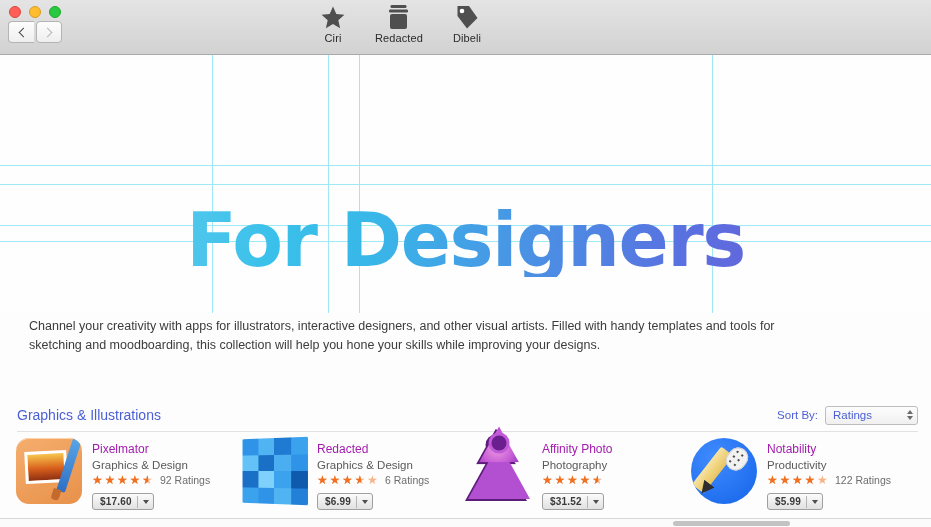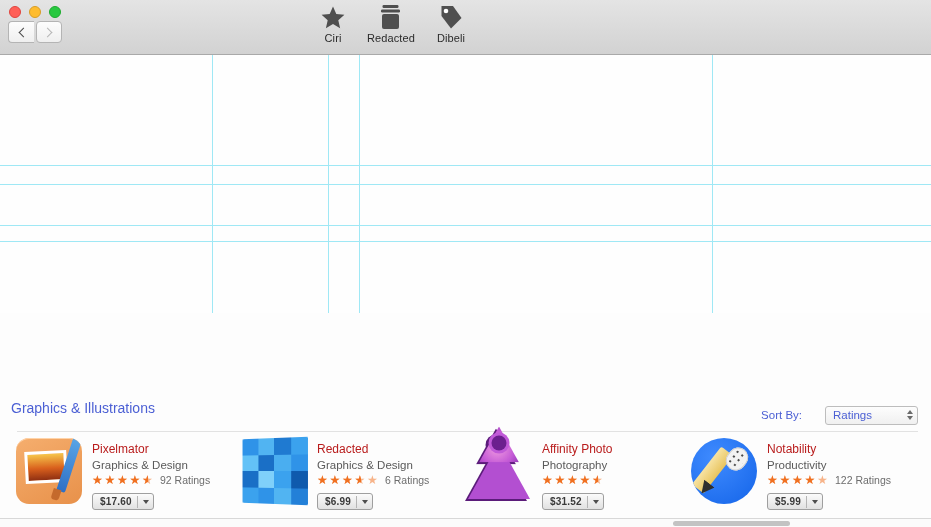--- a/index.html
+++ b/index.html
@@ -40,21 +40,21 @@
   }
   .navbtn.back { border-radius: 4px 0 0 4px; border-right: none; }
   .navbtn.fwd  { border-radius: 0 4px 4px 0; margin-left: 2px; border-radius:4px; }
   .chev { width: 7px; height: 7px; border-left: 1.6px solid #4a4a4a;
           border-bottom: 1.6px solid #4a4a4a; }
   .chev.l { transform: rotate(45deg); margin-left: 3px; }
   .chev.r { transform: rotate(-135deg); margin-right: 3px; border-color: #b6b6b6; }
 
   .tbitems {
     position: absolute; left: 312px; top: 3px;
-    display: flex; align-items: flex-start; gap: 4px;
+    display: flex; align-items: flex-start; gap: 12px;
   }
   .tbitem {
     display: flex; flex-direction: column; align-items: center;
     padding: 0 9px; cursor: default;
   }
   .tbicon {
     height: 26px; display: flex; align-items: flex-end;
     justify-content: center; margin-bottom: 3px;
   }
   .tblabel { font-size: 11px; color: #2b2b2b; white-space: nowrap; letter-spacing: .1px; }
@@ -94,25 +94,25 @@
     line-height: 1;
   }
   .blurb {
     position: absolute; left: 29px; top: 262px; width: 800px;
     font-size: 12.5px; line-height: 19px; color: #3c3c3c;
   }
 
   
   .sectionbar {
     position: absolute; left: 0; right: 0; top: 345px;
-    height: 30px; display: flex; 
-    padding: 0 13px 0 11px;
+    height: 30px; display: flex; align-items: center;
+    padding: 0 13px 0 17px;
   }
   .sectitle { font-size: 14px; color: #4b5fd4; }
-  .sortwrap { margin-left: auto; display: flex; align-items: center; gap: 23px; }
+  .sortwrap { margin-left: auto; display: flex; align-items: center; gap: 7px; }
   .sortlabel { font-size: 11.5px; color: #4b5fd4; }
   .select {
     width: 93px; height: 19px; border-radius: 3px;
     background: linear-gradient(#fdfdfd,#f0f0f0);
     border: 1px solid #bdbdbd;
     display: flex; align-items: center;
     padding: 0 4px 0 7px; position: relative;
   }
   .select .val { font-size: 11.5px; color: #4b5fd4; }
   .stepper { margin-left: auto; display: flex; flex-direction: column; gap: 2px; }
@@ -128,21 +128,21 @@
   }
 
   
   .grid {
     position: absolute; left: 0; right: 0; top: 383px;
     display: flex; padding: 0 8px;
   }
   .card { width: 225px; display: flex; gap: 10px; padding: 0 8px; }
   .appicon { width: 66px; height: 66px; flex: 0 0 66px; position: relative; }
   .meta { padding-top: 4px; min-width: 0; }
-  .appname { font-size: 12px; color: #b91c1c; margin-bottom: 3px; white-space: nowrap; }
+  .appname { font-size: 12px; color: #a21caf; margin-bottom: 3px; white-space: nowrap; }
   .appcat  { font-size: 11.5px; color: #5a5a5a; margin-bottom: 3px; white-space: nowrap; }
   .rateline { display: flex; align-items: center; gap: 6px; margin-bottom: 5px; }
   .stars { display: flex; gap: .5px; font-size: 12px; line-height: 1; color: #f07020; }
   .star { position: relative; display: inline-block; width: 12px; }
   .star .bg { color: #f7b48a; }
   .star .fg { position: absolute; left: 0; top: 0; overflow: hidden; color: #f07020; white-space: nowrap; }
   .ratecount { font-size: 10.5px; color: #6d6d6d; white-space: nowrap; }
   .pricebtn {
     display: inline-flex; align-items: center; gap: 5px;
     height: 17px; padding: 0 4px 0 7px; border-radius: 3px;
@@ -305,22 +305,24 @@
 
     <div class="hero">
       <div class="vguide" style="left:212px"></div>
       <div class="vguide" style="left:328px"></div>
       <div class="vguide" style="left:359px"></div>
       <div class="vguide" style="left:712px"></div>
       <div class="hguide" style="top:110px"></div>
       <div class="hguide" style="top:129px"></div>
       <div class="hguide" style="top:170px"></div>
       <div class="hguide" style="top:186px"></div>
-    </div>
-
+      <div class="herotitle">For Designers</div>
+    </div>
+
+    <div class="blurb">Channel your creativity with apps for illustrators, interactive designers, and other visual artists. Filled with handy templates and tools for sketching and moodboarding, this collection will help you hone your skills while improving your designs.</div>
 
     <div class="sectionbar">
       <div class="sectitle">Graphics &amp; Illustrations</div>
       <div class="sortwrap">
         <span class="sortlabel">Sort By:</span>
         <div class="select">
           <span class="val">Ratings</span>
           <span class="stepper">
               <i class="up"></i>
               <i class="down"></i>

